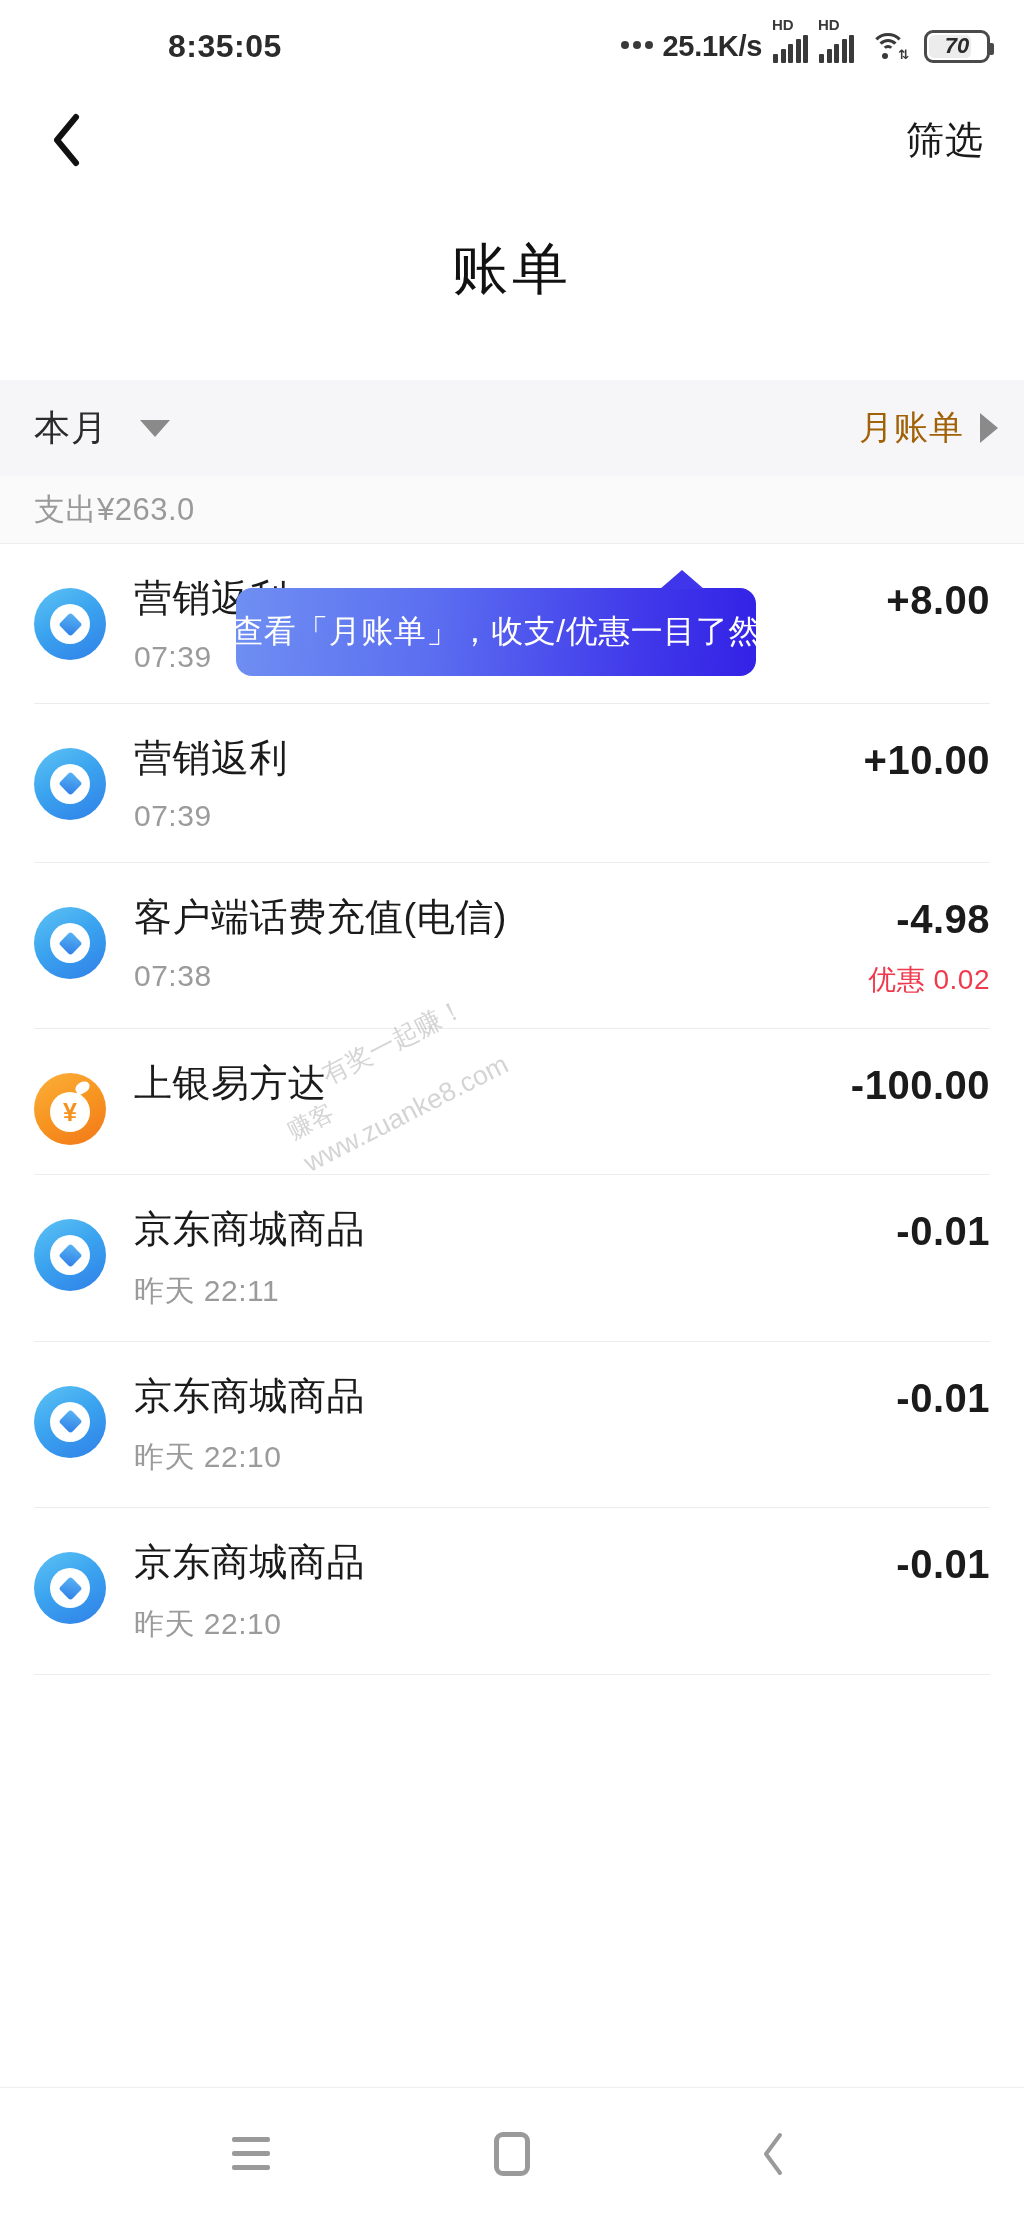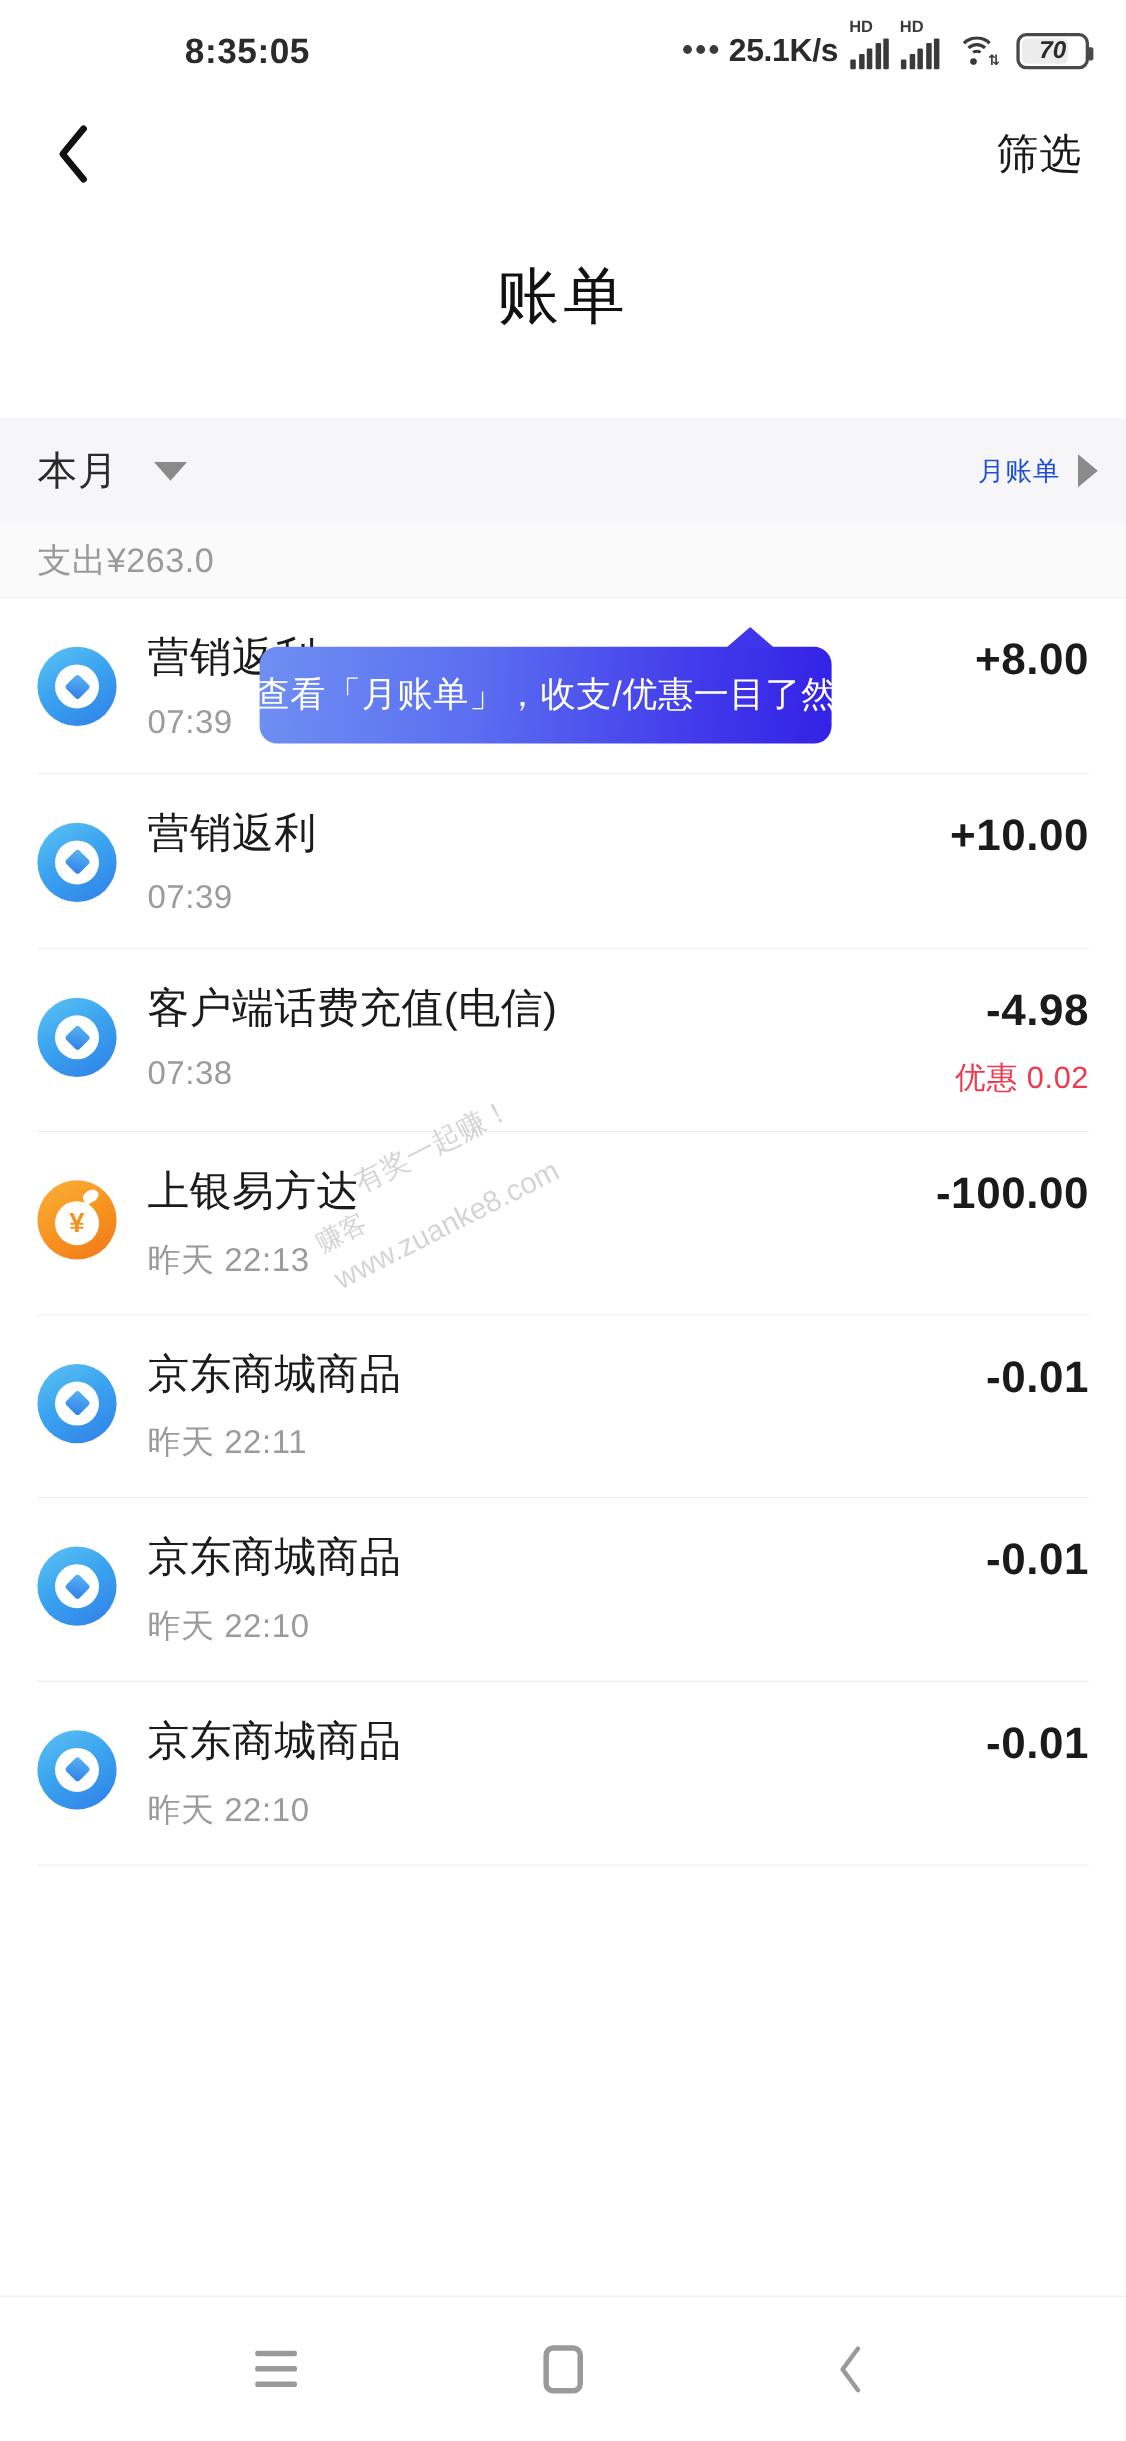--- a/index.html
+++ b/index.html
@@ -145,21 +145,21 @@
     display:flex;align-items:center;gap:32px;cursor:pointer;
   }
   .month-left .txt{ font-size:36px; color:#2b2b2b; letter-spacing:1px;}
   .caret-down{
     width:0;height:0;
     border-left:15px solid transparent;
     border-right:15px solid transparent;
     border-top:17px solid #8a8a8a;
   }
   .month-right{ display:flex; align-items:center; gap:16px; cursor:pointer;}
-  .month-right .txt{ font-size:24px; color:#1d4ed8; letter-spacing:1px;}
+  .month-right .txt{ font-size:34px; color:#a16207; letter-spacing:1px;}
   .caret-right{
     width:0;height:0;
     border-top:15px solid transparent;
     border-bottom:15px solid transparent;
     border-left:18px solid #8a8a8a;
   }
 
   
   .summary{
     height:68px;
@@ -435,21 +435,20 @@
       <div class="row-icon">
         <div class="ic-yen">
           <span class="leaf"></span>
           <span class="circ">
             <span class="sym">¥</span>
           </span>
         </div>
       </div>
       <div class="row-mid">
         <div class="row-title">上银易方达</div>
-        <div class="row-time">昨天 22:13</div>
       </div>
       <div class="row-right">
         <div class="row-amt">-100.00</div>
       </div>
     </div>
     <div class="row">
       <div class="row-icon">
         <div class="ic-donut">
           <span class="ring">
             <span class="dia"></span>

